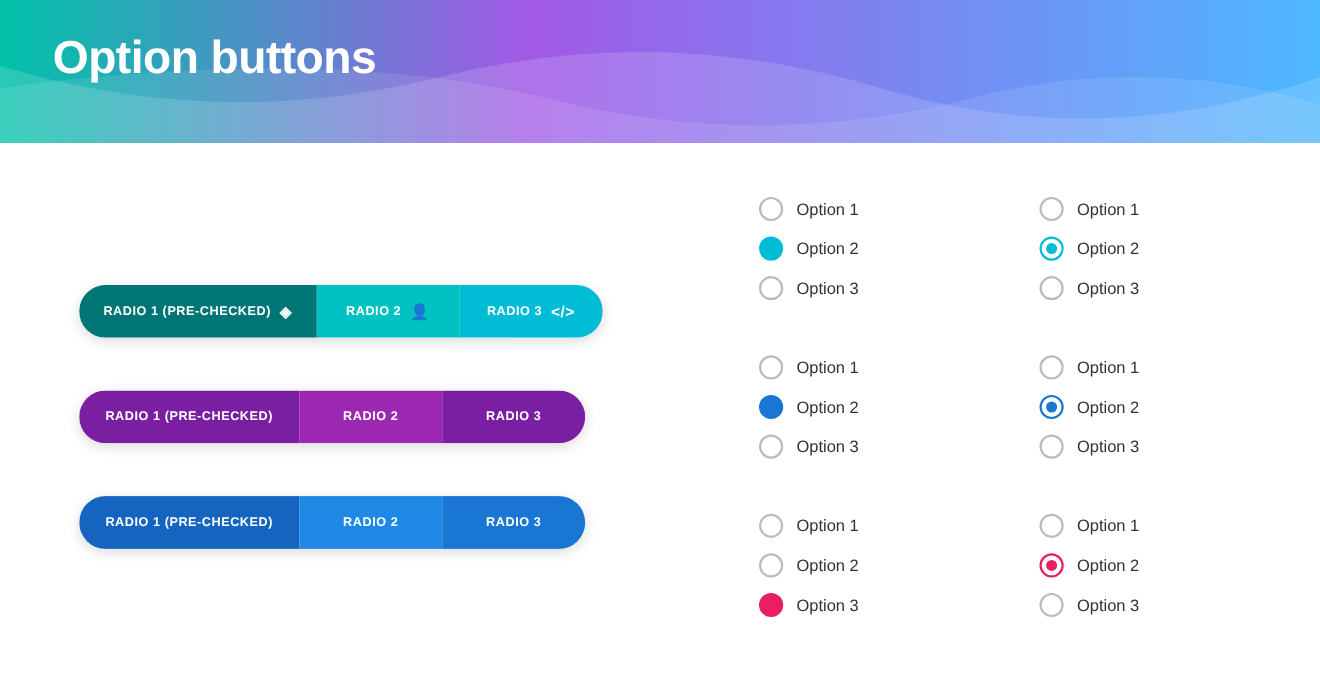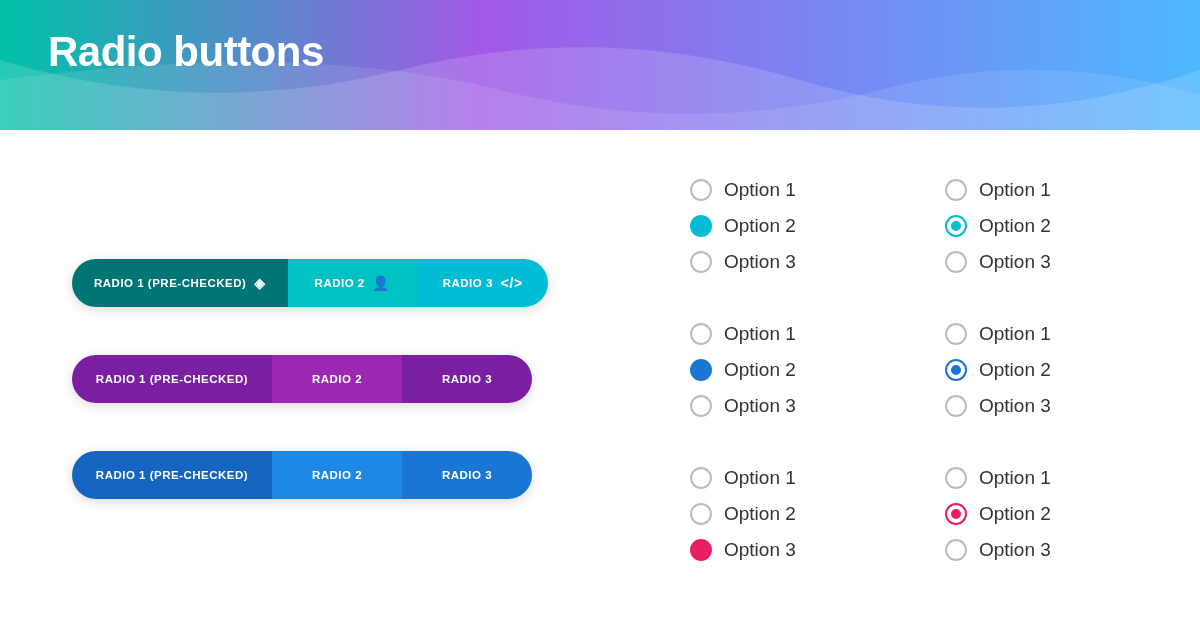--- a/index.html
+++ b/index.html
@@ -153,21 +153,21 @@
 
     .radio-item {
       display: flex;
       align-items: center;
       gap: 12px;
       padding: 7px 0;
       cursor: pointer;
     }
 
     .radio-item span.label {
-      font-size: 19px;
+      font-size: 15px;
       color: #333;
       font-weight: 400;
     }
 
     
     .radio-circle {
       width: 22px;
       height: 22px;
       border-radius: 50%;
       border: 2px solid #bbb;
@@ -259,21 +259,21 @@
         <stop offset="100%" style="stop-color:#4db8ff;stop-opacity:1"></stop>
       </linearGradient>
     </defs>
     <rect width="1200" height="130" fill="url(#headerGrad)"></rect>
 
     <path d="M0,130 L0,60 Q200,120 400,70 Q600,20 800,80 Q1000,140 1200,70 L1200,130 Z" fill="rgba(255,255,255,0.15)"></path>
     <path d="M0,130 L0,80 Q300,40 500,90 Q700,140 900,85 Q1050,50 1200,95 L1200,130 Z" fill="rgba(255,255,255,0.1)"></path>
   </svg>
 </div>
 
-<h1 class="page-title">Radio buttons</h1>
+<h1 class="page-title">Option buttons</h1>
 
 <div class="content">
 
   <div class="left-panel">
 
     <div class="radio-group-segment teal-group">
       <div class="seg-item seg-item-1">
         <span>RADIO 1 (PRE-CHECKED)</span>
         <span class="seg-icon">◈</span>
       </div>

